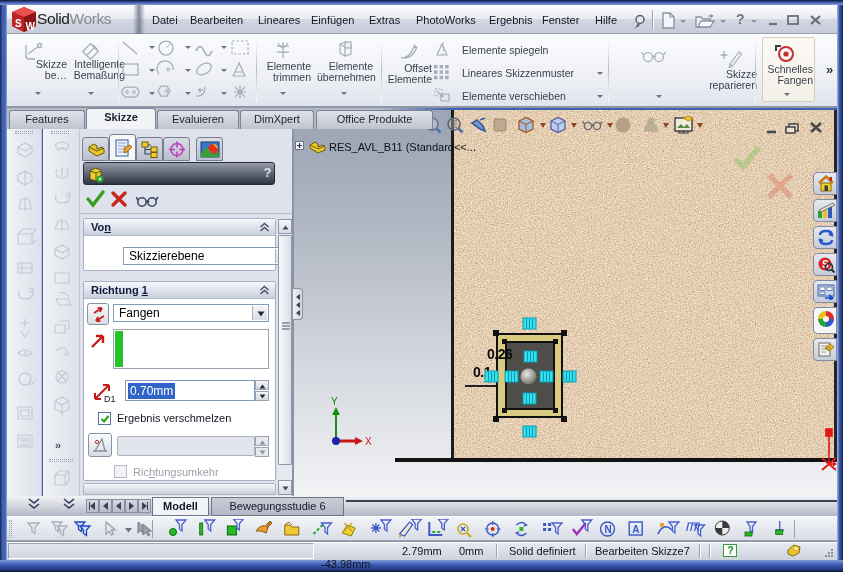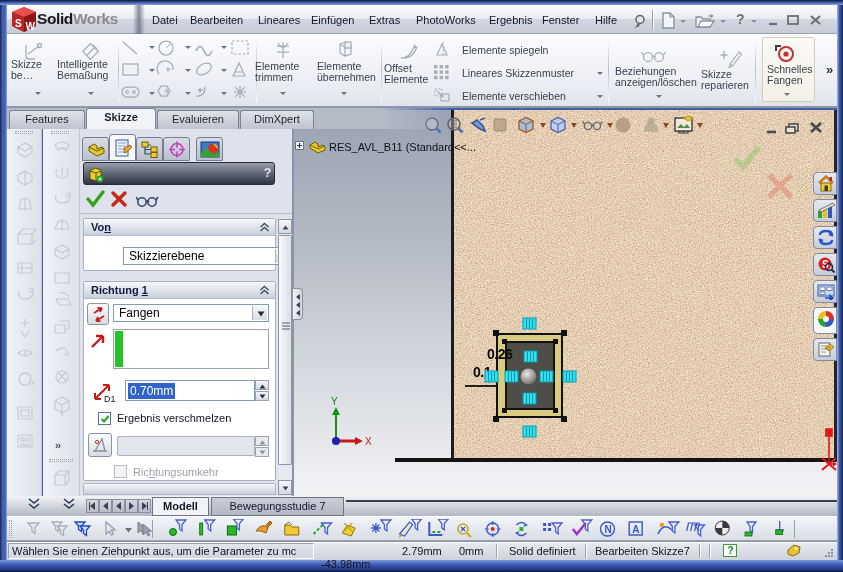--- a/index.html
+++ b/index.html
@@ -9,21 +9,21 @@
 #frleft{left:0;top:5px;width:7px;height:557px;background:linear-gradient(90deg,#17254e,#4567bc 40%,#3a5ab2 70%,#93a7d8)}
 #frright{left:837px;top:5px;width:6px;height:557px;background:linear-gradient(90deg,#a9bade,#3a5ab2 40%,#17254e)}
 #frbot{left:0;top:560px;width:843px;height:12px;background:linear-gradient(#7e97d4,#3a5ab2 40%,#24397e 80%,#0b1634)}
 
 #titlebar{left:7px;top:5px;width:830px;height:29px;background:linear-gradient(#fdfdfe,#e9ebf1 48%,#d3d7e2 52%,#c6cbd9);border-bottom:1px solid #9aa1b2}
 #logoband{left:133px;top:0;width:12px;height:29px;background:linear-gradient(90deg,rgba(95,103,125,0),rgba(95,103,125,.75),rgba(95,103,125,0))}
 .menu{top:8px;height:15px;font-size:11px;color:#111726;line-height:15px}
 
 #toolbar{left:7px;top:34px;width:830px;height:74px;background:linear-gradient(#fbfcfe,#eef0f5 60%,#e0e4ec);border-bottom:2px solid #8f96a8}
 .tsep{top:4px;width:1px;height:64px;background:linear-gradient(#fff,#b6bcc9,#fff)}
-.tlab{font-size:10.5px;color:#3a404e;text-align:left;line-height:11px;white-space:nowrap}
+.tlab{font-size:10.5px;color:#3a404e;text-align:right;line-height:11px;white-space:nowrap}
 .darr{width:0;height:0;border-left:3px solid transparent;border-right:3px solid transparent;border-top:3px solid #6b7282}
 
 #tabrow{left:7px;top:108px;width:446px;height:21px;background:linear-gradient(90deg,#b4bac6 0px,#b4bac6 372px,rgba(170,177,190,0) 442px);z-index:4}
 .ctab{top:2px;height:19px;background:linear-gradient(#dfe2e9,#bfc4cf);border:1px solid #7c8394;border-bottom:none;border-radius:3px 3px 0 0;font-size:11px;color:#1c2232;text-align:center;line-height:17px}
 .ctab.act{background:#f2f3f6;font-weight:bold;top:0;height:21px;z-index:3}
 
 #lcol1{left:7px;top:129px;width:35px;height:388px;background:linear-gradient(90deg,#f0f2f6,#dde1ea);border-right:1px solid #c2c7d2}
 #lcol2{left:43px;top:129px;width:37px;height:388px;background:linear-gradient(90deg,#f0f2f6,#dde1ea);border-right:1px solid #c2c7d2}
 
 #pm{left:80px;top:129px;width:214px;height:367px;background:#dde2ec;border-right:2px solid #8b93a6}
@@ -64,21 +64,21 @@
     <div class="abs" id="logoband" style="left:126px"></div>
 
     <svg class="abs" style="left:3px;top:1px" width="28" height="27" viewBox="0 0 28 27">
       <polygon points="14,1 26,6 26,20 14,26 2,20 2,6" fill="#b82222"></polygon>
       <polygon points="14,1 26,6 14,11 2,6" fill="#e85050"></polygon>
       <polygon points="2,6 14,11 14,26 2,20" fill="#b92626"></polygon>
       <polygon points="14,11 26,6 26,20 14,26" fill="#8f1616"></polygon>
       <text x="5" y="21" font-size="10" font-weight="bold" fill="#fff" font-family="Liberation Sans">S</text>
       <text x="15.5" y="24" font-size="10" font-weight="bold" fill="#fff" font-family="Liberation Sans">W</text>
     </svg>
-    <div class="abs" style="left:30px;top:5px;font-size:15.5px;font-weight:bold;color:#1a1a1a;letter-spacing:-0.4px">Solid<span style="color:#8b8b8f">Works</span></div>
+    <div class="abs" style="left:30px;top:5px;font-size:15.5px;font-weight:normal;color:#1a1a1a;letter-spacing:-0.4px">Solid<span style="color:#8b8b8f">Works</span></div>
     <div class="abs menu" style="left:145px">Datei</div>
     <div class="abs menu" style="left:183px">Bearbeiten</div>
     <div class="abs menu" style="left:251px">Lineares</div>
     <div class="abs menu" style="left:304px">Einfügen</div>
     <div class="abs menu" style="left:362px">Extras</div>
     <div class="abs menu" style="left:409px">PhotoWorks</div>
     <div class="abs menu" style="left:482px">Ergebnis</div>
     <div class="abs menu" style="left:535px">Fenster</div>
     <div class="abs menu" style="left:588px">Hilfe</div>
     <div class="abs" id="ttools">
@@ -207,21 +207,20 @@
     </svg>
     <div class="abs tlab" style="left:455px;top:57px">Elemente verschieben</div>
     <div class="abs darr" style="left:590px;top:61px"></div>
     <div class="abs tsep" style="left:601px"></div>
 
     <svg class="abs" style="left:634px;top:12px" width="26" height="18" viewBox="0 0 26 18" stroke="#a6acb8" fill="none" stroke-width="1.25">
       <circle cx="7" cy="11" r="4.5"></circle>
         <circle cx="18" cy="11" r="4.5"></circle>
         <path d="M11.5 11 q1.5 -2 3 0 M2.5 9 l-2 -3 M22.5 9 l2 -3"></path>
     </svg>
-    <div class="abs tlab" style="left:608px;top:32px;width:92px">Beziehungen<br>anzeigen/löschen</div>
     <div class="abs darr" style="left:649px;top:61px"></div>
 
     <svg class="abs" style="left:713px;top:14px" width="22" height="20" viewBox="0 0 22 20" stroke="#a6acb8" fill="none" stroke-width="1.3">
       <path d="M4 3 v8 M0.5 7 h7"></path>
         <path d="M10 16 L19 4 l2.5 2 L12.5 18 z M10 16 l-1 4 l3.5 -2" stroke-width="1.2"></path>
     </svg>
     <div class="abs tlab" style="left:694px;top:35px;width:56px">Skizze<br>reparieren</div>
     <div class="abs tsep" style="left:748px"></div>
 
     <div class="abs" style="left:755px;top:3px;width:53px;height:65px;border:1px solid #d5cdb9;border-radius:2px;background:linear-gradient(#fcfaf5,#f3f0e8)"></div>
@@ -232,20 +231,21 @@
     </svg>
     <div class="abs tlab" style="left:760px;top:30px;width:46px">Schnelles<br>Fangen</div>
     <div class="abs darr" style="left:777px;top:59px"></div>
     <div class="abs" style="left:819px;top:28px;font-size:13px;font-weight:bold;color:#2c3342">»</div>
   </div>
   <div class="abs" id="tabrow">
     <div class="abs ctab" style="left:2px;width:76px">Features</div>
     <div class="abs ctab act" style="left:79px;width:70px">Skizze</div>
     <div class="abs ctab" style="left:150px;width:82px">Evaluieren</div>
     <div class="abs ctab" style="left:233px;width:74px">DimXpert</div>
+    <div class="abs ctab" style="left:309px;width:117px">Office Produkte</div>
   </div>
   <div class="abs" id="lcol1">
     <div class="abs" style="left:8px;top:2px;width:18px;height:3px;border-top:1px dotted #9aa0ae;border-bottom:1px dotted #9aa0ae"></div>
     <svg class="abs" style="left:7px;top:10px" width="22" height="360" viewBox="0 0 22 360" stroke="#c5cad4" fill="none" stroke-width="1.2">
       <path d="M4 8 l7 -4 l7 4 l-7 4 z M4 8 v6 l7 4 l7 -4 v-6"></path>
       <path d="M4 36 l7 -4 l7 4 v6 l-7 4 l-7 -4 z M11 32 v14"></path>
       <path d="M7 60 h8 l2 10 h-12 z M11 58 v14"></path>
       <path d="M4 95 h14 v10 h-14 z M4 95 l5 -5 h14 l-5 5 M18 95 l5 -5 v10 l-5 5"></path>
       <path d="M4 124 l14 0 l0 10 l-14 0 z M8 124 v10 M4 129 h14"></path>
       <path d="M5 152 q-2 8 6 8 q9 0 8 -8 l-4 2 M15 150 h4 v4"></path>
@@ -688,21 +688,21 @@
           </svg>
         </div>
       <div class="msb" style="left:52px">
           <svg width="11" height="12" viewBox="0 0 11 12">
             <path d="M8 6 l-5 -4 v8 z" fill="#3a4254"></path>
             <path d="M8.5 2 v8" stroke="#3a4254"></path>
           </svg>
         </div>
     </div>
     <div class="abs mtab" style="left:145px;width:57px;background:#f2f3f6;font-weight:bold">Modell</div>
-    <div class="abs mtab" style="left:204px;width:133px;background:linear-gradient(#c9cdd7,#b2b8c5)">Bewegungsstudie 7</div>
+    <div class="abs mtab" style="left:204px;width:133px;background:linear-gradient(#c9cdd7,#b2b8c5)">Bewegungsstudie 6</div>
       <div class="abs" style="left:339px;top:4px;width:491px;height:2px;background:#3c4250"></div>
   </div>
   <div class="abs" id="filterbar">
     <div class="abs" style="left:2px;top:3px;width:3px;height:18px;border-left:1px dotted #9aa0ae;border-right:1px dotted #9aa0ae"></div>
     <svg class="abs" style="left:18px;top:3px" width="135" height="19" viewBox="0 0 135 19">
       <g fill="none" stroke="#aab0bc" stroke-width="1.3">
         <path d="M3 3 h11 l-4 4.5 v6 l-3 -2 v-4 z"></path>
         <path d="M27 2 h10 l-3.5 4 v5.5 l-3 -2 v-3.5 z"></path>
           <path d="M32 6 h10 l-3.5 4 v5.5 l-3 -2 v-3.5 z"></path>
       </g>
@@ -820,21 +820,20 @@
         <g transform="translate(609.7,0)">
           <path d="M9 2 v9 M5 11 h8 M13 11 l-4 3.5" stroke="#4a5fd0" stroke-width="1.3" fill="none"></path>
           <rect x="5" y="11" width="7" height="4.5" fill="#28b828" stroke="#0a6a0a" stroke-width="0.8"></rect>
         </g>
     </svg>
         <div class="abs" style="left:787px;top:3px;width:1px;height:18px;background:#9aa0ae"></div>
   </div>
   <div class="abs" id="statusbar">
       <div class="abs" style="left:0;top:0;width:830px;height:1px;background:#fff"></div>
     <div class="abs" style="left:1px;top:1px;width:306px;height:16px;border:1px solid #9aa1b0;border-right-color:#fff;border-bottom-color:#fff;background:linear-gradient(#e2e5ec,#d2d6e0)"></div>
-      <div class="abs" style="left:5px;top:3px;white-space:nowrap">Wählen Sie einen Ziehpunkt aus, um die Parameter zu mc</div>
     <div class="abs" style="left:314px;top:16px">-43.98mm</div>
     <div class="abs" style="left:395px;top:3px">2.79mm</div>
     <div class="abs" style="left:452px;top:3px">0mm</div>
     <div class="abs ssep" style="left:489px"></div>
     <div class="abs" style="left:502px;top:3px">Solid definiert</div>
     <div class="abs ssep" style="left:578px"></div>
     <div class="abs" style="left:588px;top:3px">Bearbeiten Skizze7</div>
     <div class="abs ssep" style="left:692px"></div>
       <div class="abs ssep" style="left:702px"></div>
     <div class="abs" style="left:716px;top:2px;width:14px;height:13px;background:#fff;border:1px solid #3a9a3a">

